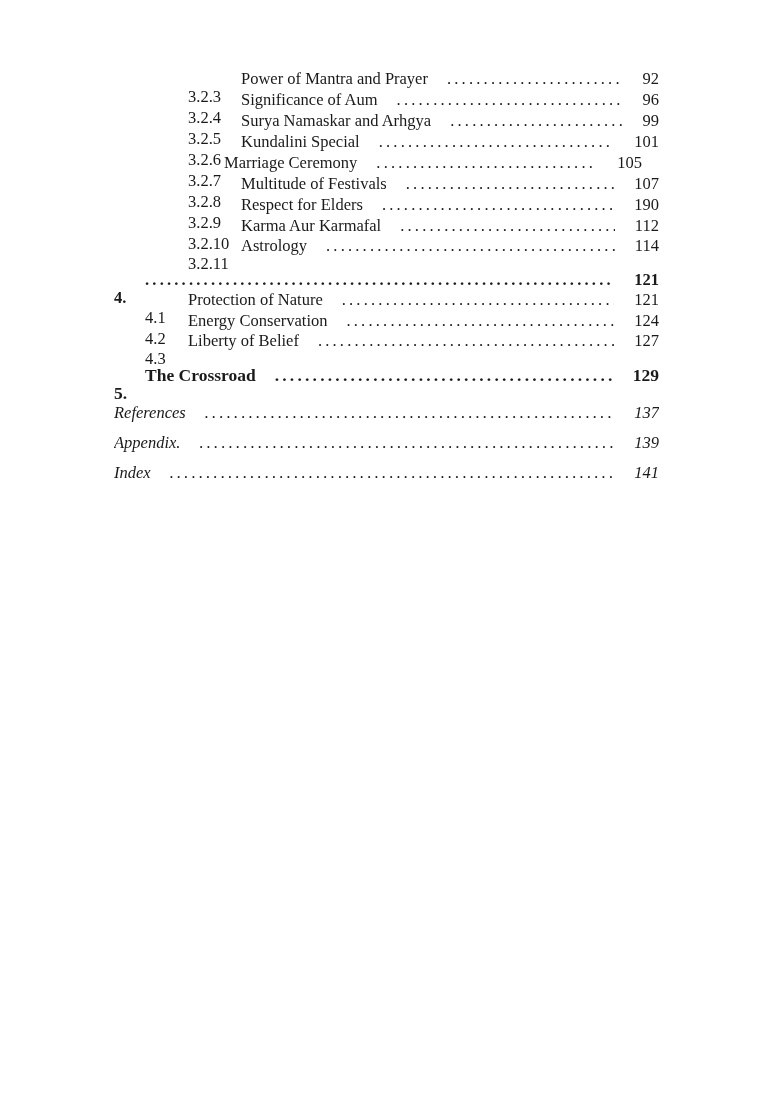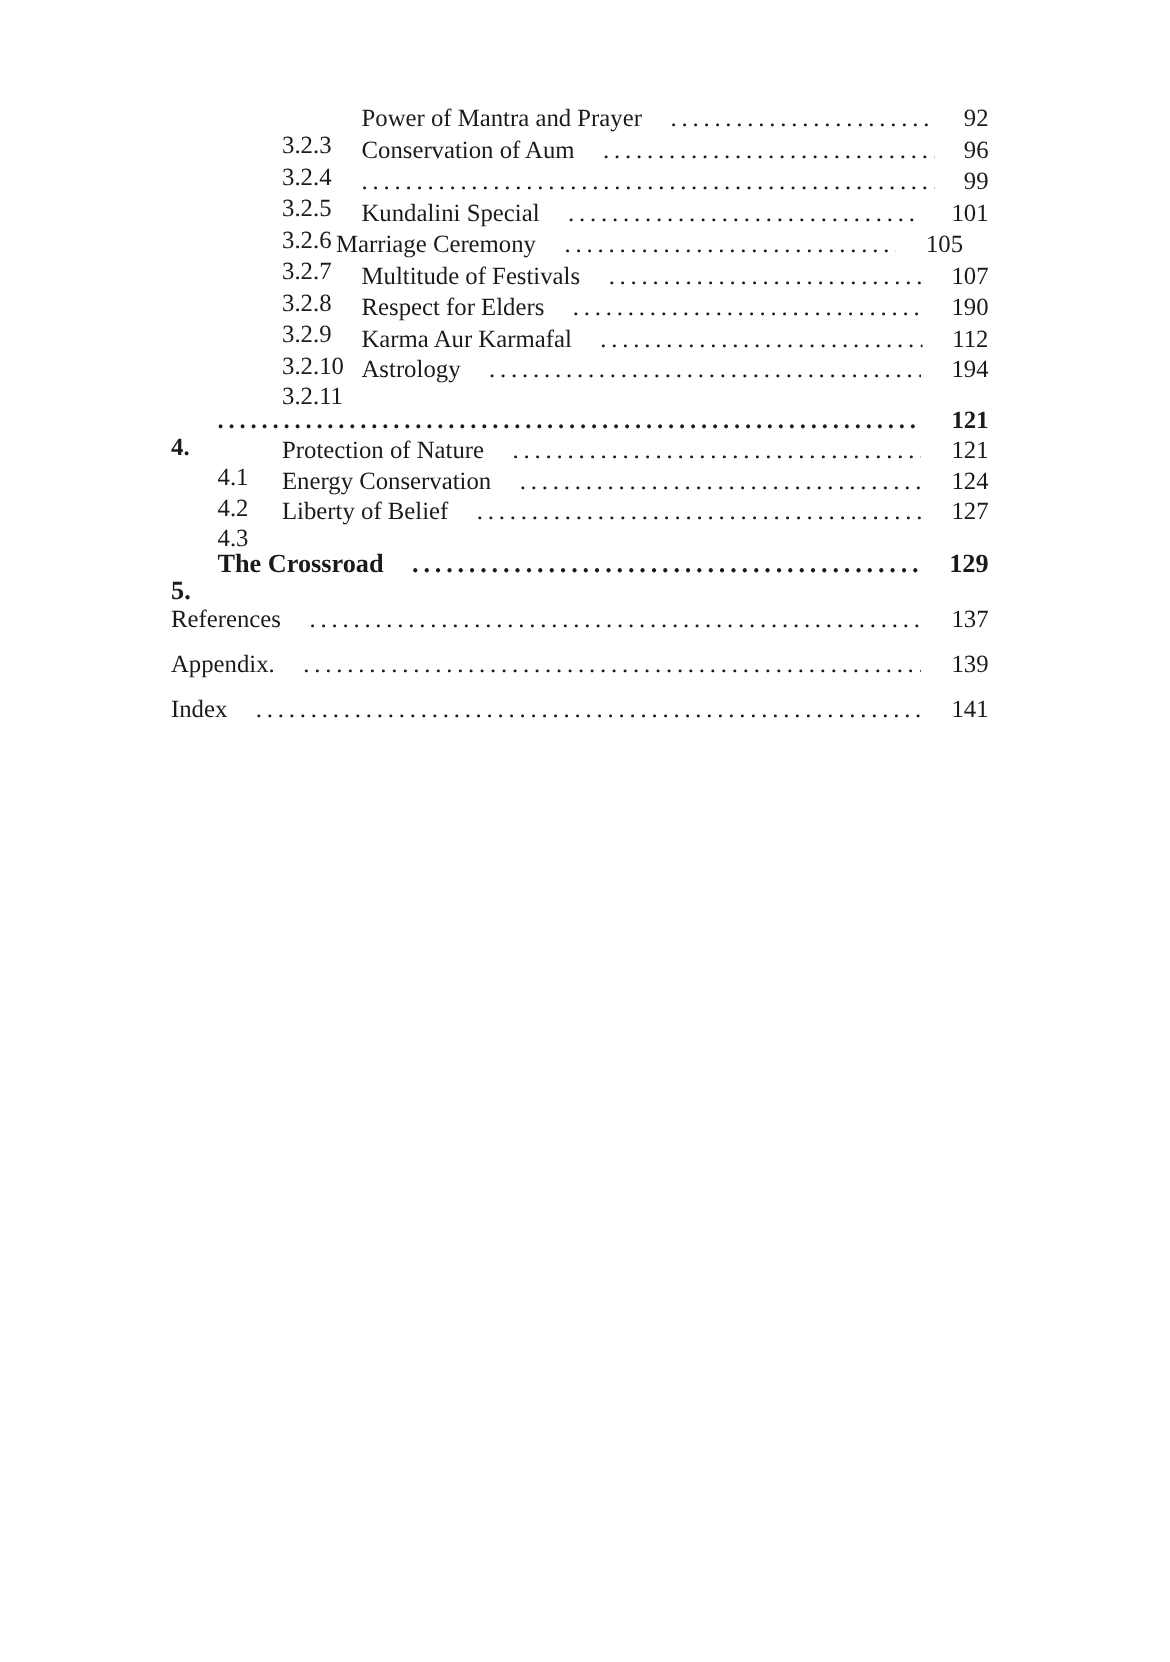--- a/index.html
+++ b/index.html
@@ -5,46 +5,47 @@
   html, body { margin:0; padding:0; background:#ffffff; }
   body { width:780px; height:1108px; position:relative; overflow:hidden;
          font-family:"Liberation Serif","DejaVu Serif",serif; color:#1a1a1a; }
   .row { position:absolute; left:0; width:780px; height:22px; font-size:16.5px; line-height:22px; }
   .num { position:absolute; white-space:nowrap;margin-top:18px; }
   .lead { position:absolute; display:flex; align-items:baseline; white-space:nowrap; overflow:hidden;gap:16px; }
   .lead .title { flex:0 0 auto; padding-right:3px; }
   .lead .dots { flex:1 1 auto; overflow:hidden; white-space:nowrap; letter-spacing:3.2px; }
   .lead .page { flex:0 0 auto; padding-left:4px; }
   .bold { font-weight:bold; }
-  .ital { }
+  .ital { font-style:italic; }
 </style>
 </head>
 <body>
 
 <div>
 
   <div class="row" style="top:68px">
     <span class="num" style="left:188px">3.2.3</span>
     <div class="lead" style="left:241px;width:418px">
       <span class="title">Power of Mantra and Prayer</span>
       <span class="dots">...................................................................................................................</span>
       <span class="page">92</span>
     </div>
   </div>
   <div class="row" style="top:89px">
     <span class="num" style="left:188px">3.2.4</span>
     <div class="lead" style="left:241px;width:418px">
-      <span class="title">Conservation of Aum</span>
+      <span class="title">Significance of Aum</span>
       <span class="dots">...................................................................................................................</span>
       <span class="page">96</span>
     </div>
   </div>
   <div class="row" style="top:110px">
     <span class="num" style="left:188px">3.2.5</span>
     <div class="lead" style="left:241px;width:418px">
+      <span class="title">Surya Namaskar and Arhgya</span>
       <span class="dots">...................................................................................................................</span>
       <span class="page">99</span>
     </div>
   </div>
   <div class="row" style="top:131px">
     <span class="num" style="left:188px">3.2.6</span>
     <div class="lead" style="left:241px;width:418px">
       <span class="title">Kundalini Special</span>
       <span class="dots">...................................................................................................................</span>
       <span class="page">101</span>
@@ -80,21 +81,21 @@
       <span class="title">Karma Aur Karmafal</span>
       <span class="dots">...................................................................................................................</span>
       <span class="page">112</span>
     </div>
   </div>
   <div class="row" style="top:235px">
     <span class="num" style="left:188px">3.2.11</span>
     <div class="lead" style="left:241px;width:418px">
       <span class="title">Astrology</span>
       <span class="dots">...................................................................................................................</span>
-      <span class="page">194</span>
+      <span class="page">114</span>
     </div>
   </div>
 
   <div class="row bold" style="top:269px">
     <span class="num" style="left:114px">4.</span>
     <div class="lead" style="left:145px;width:514px">
       <span class="dots">...................................................................................................................</span>
       <span class="page">121</span>
     </div>
   </div>

